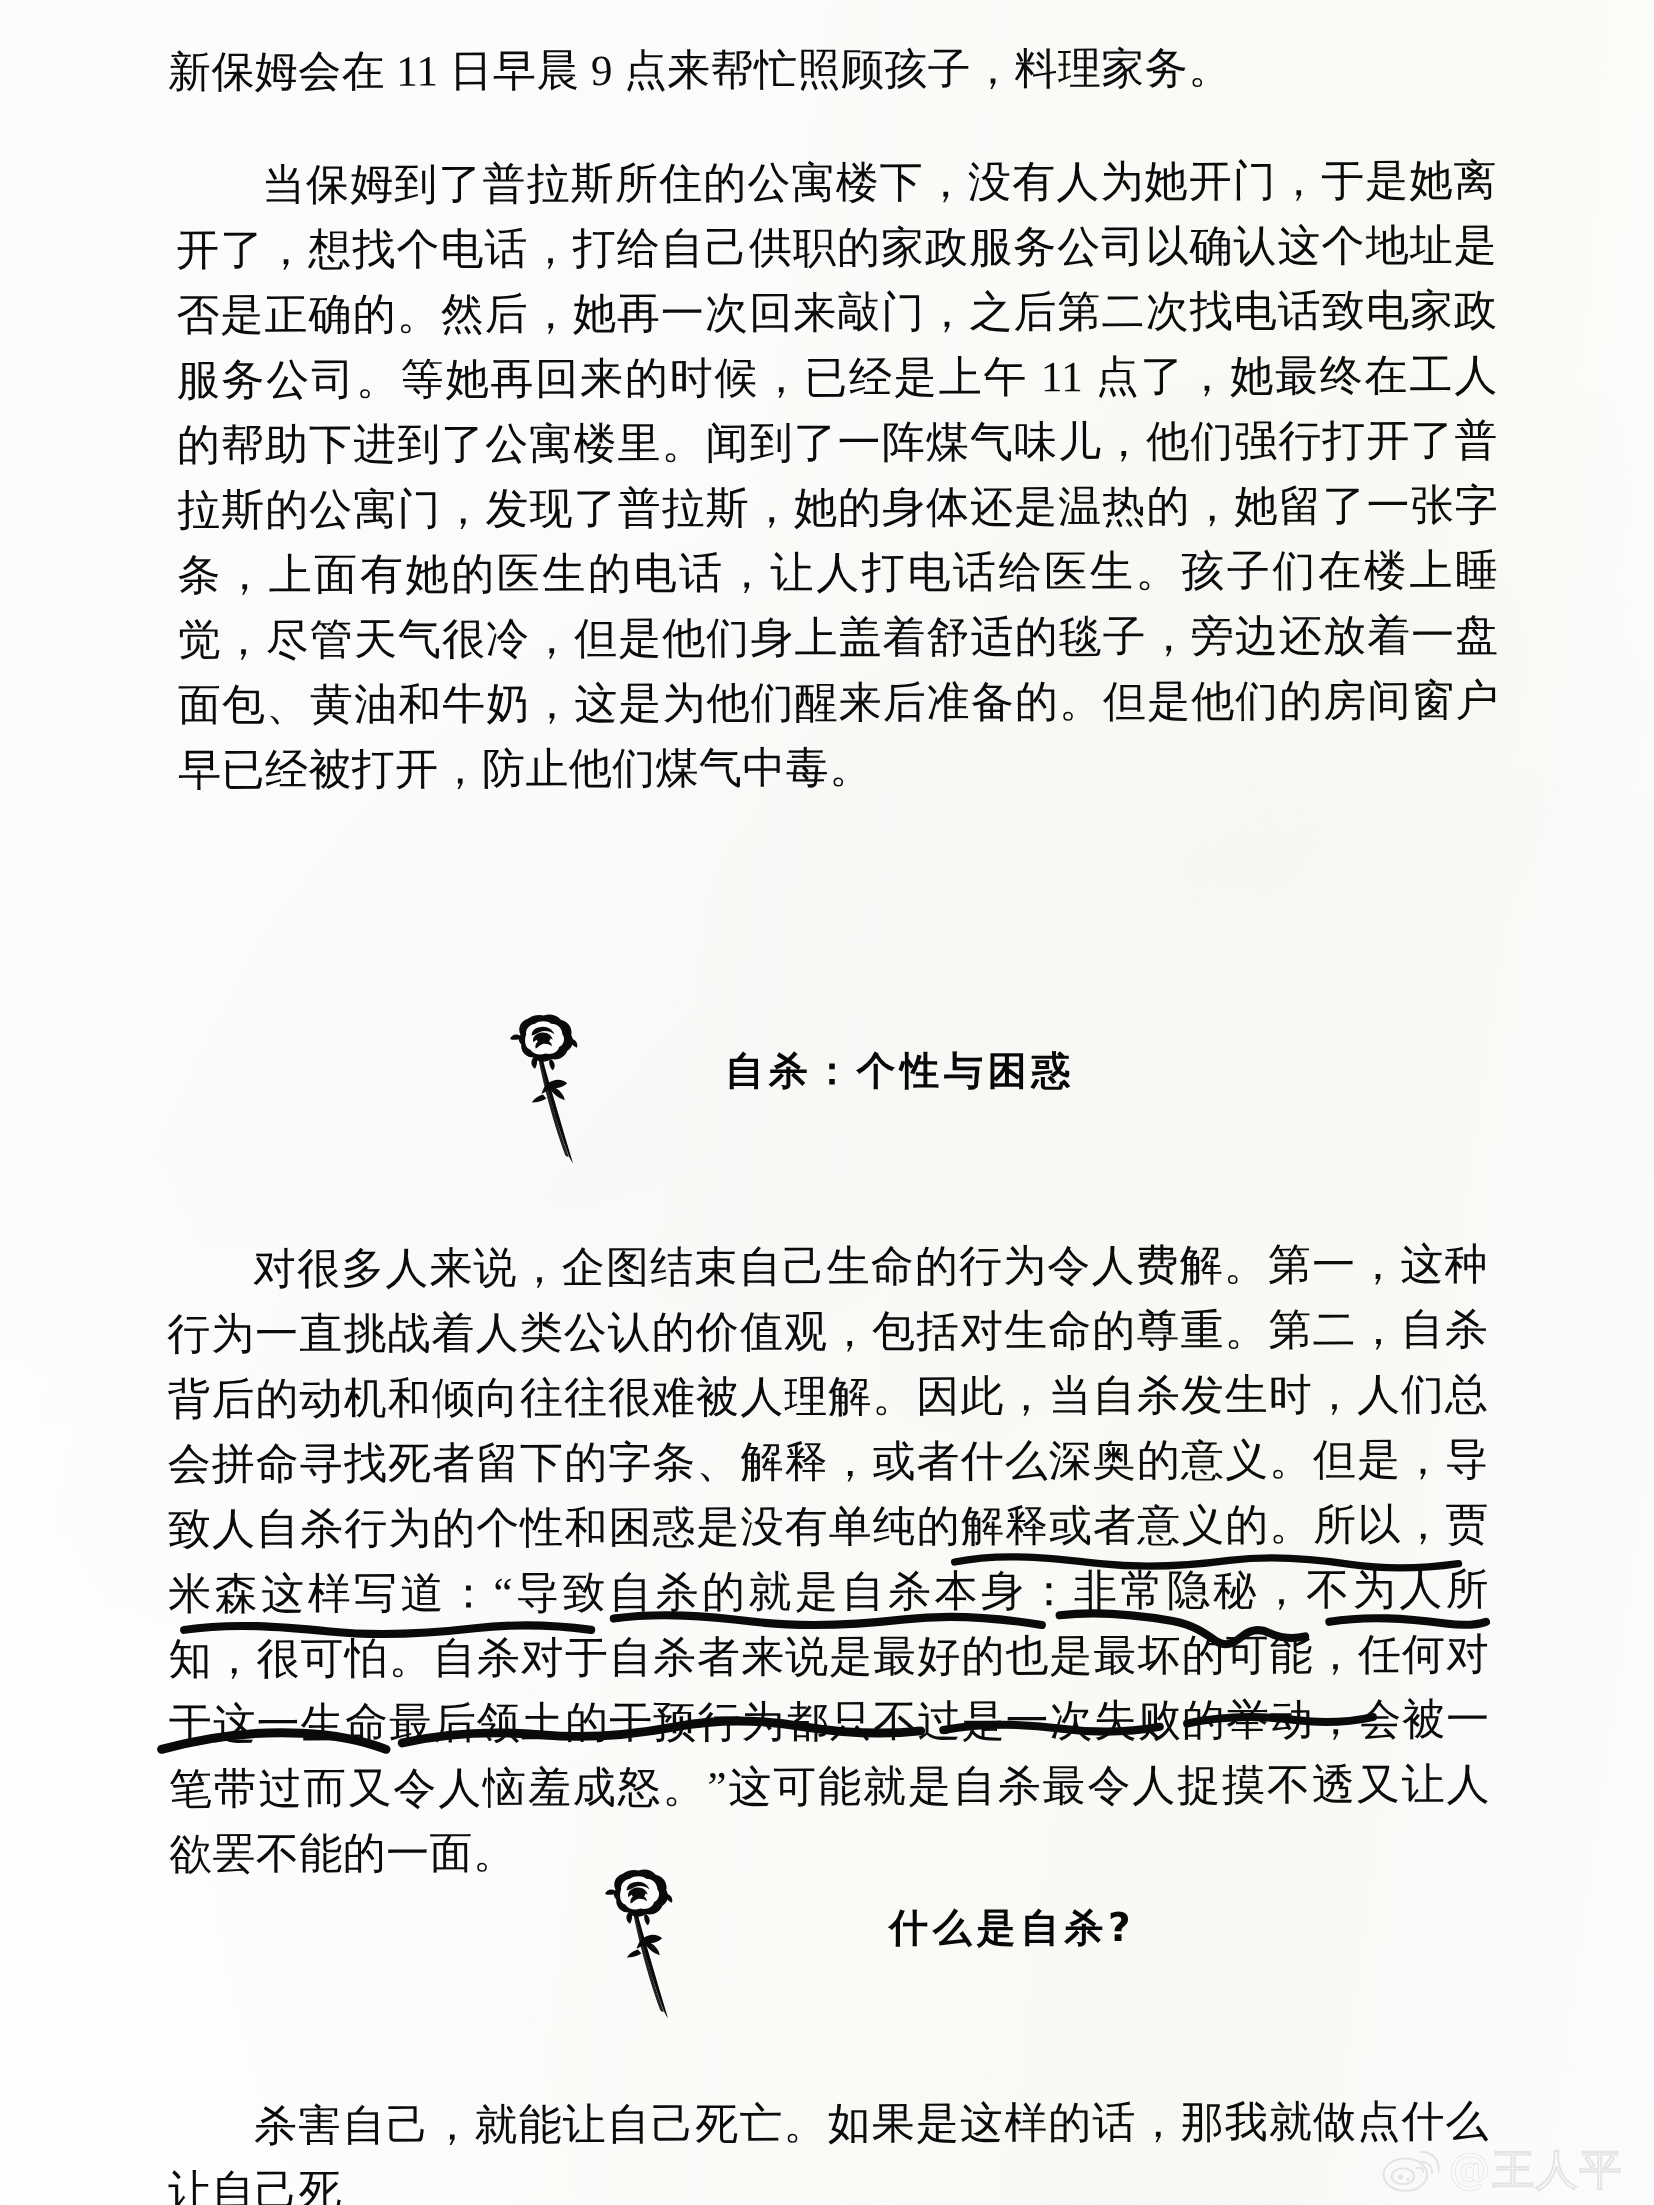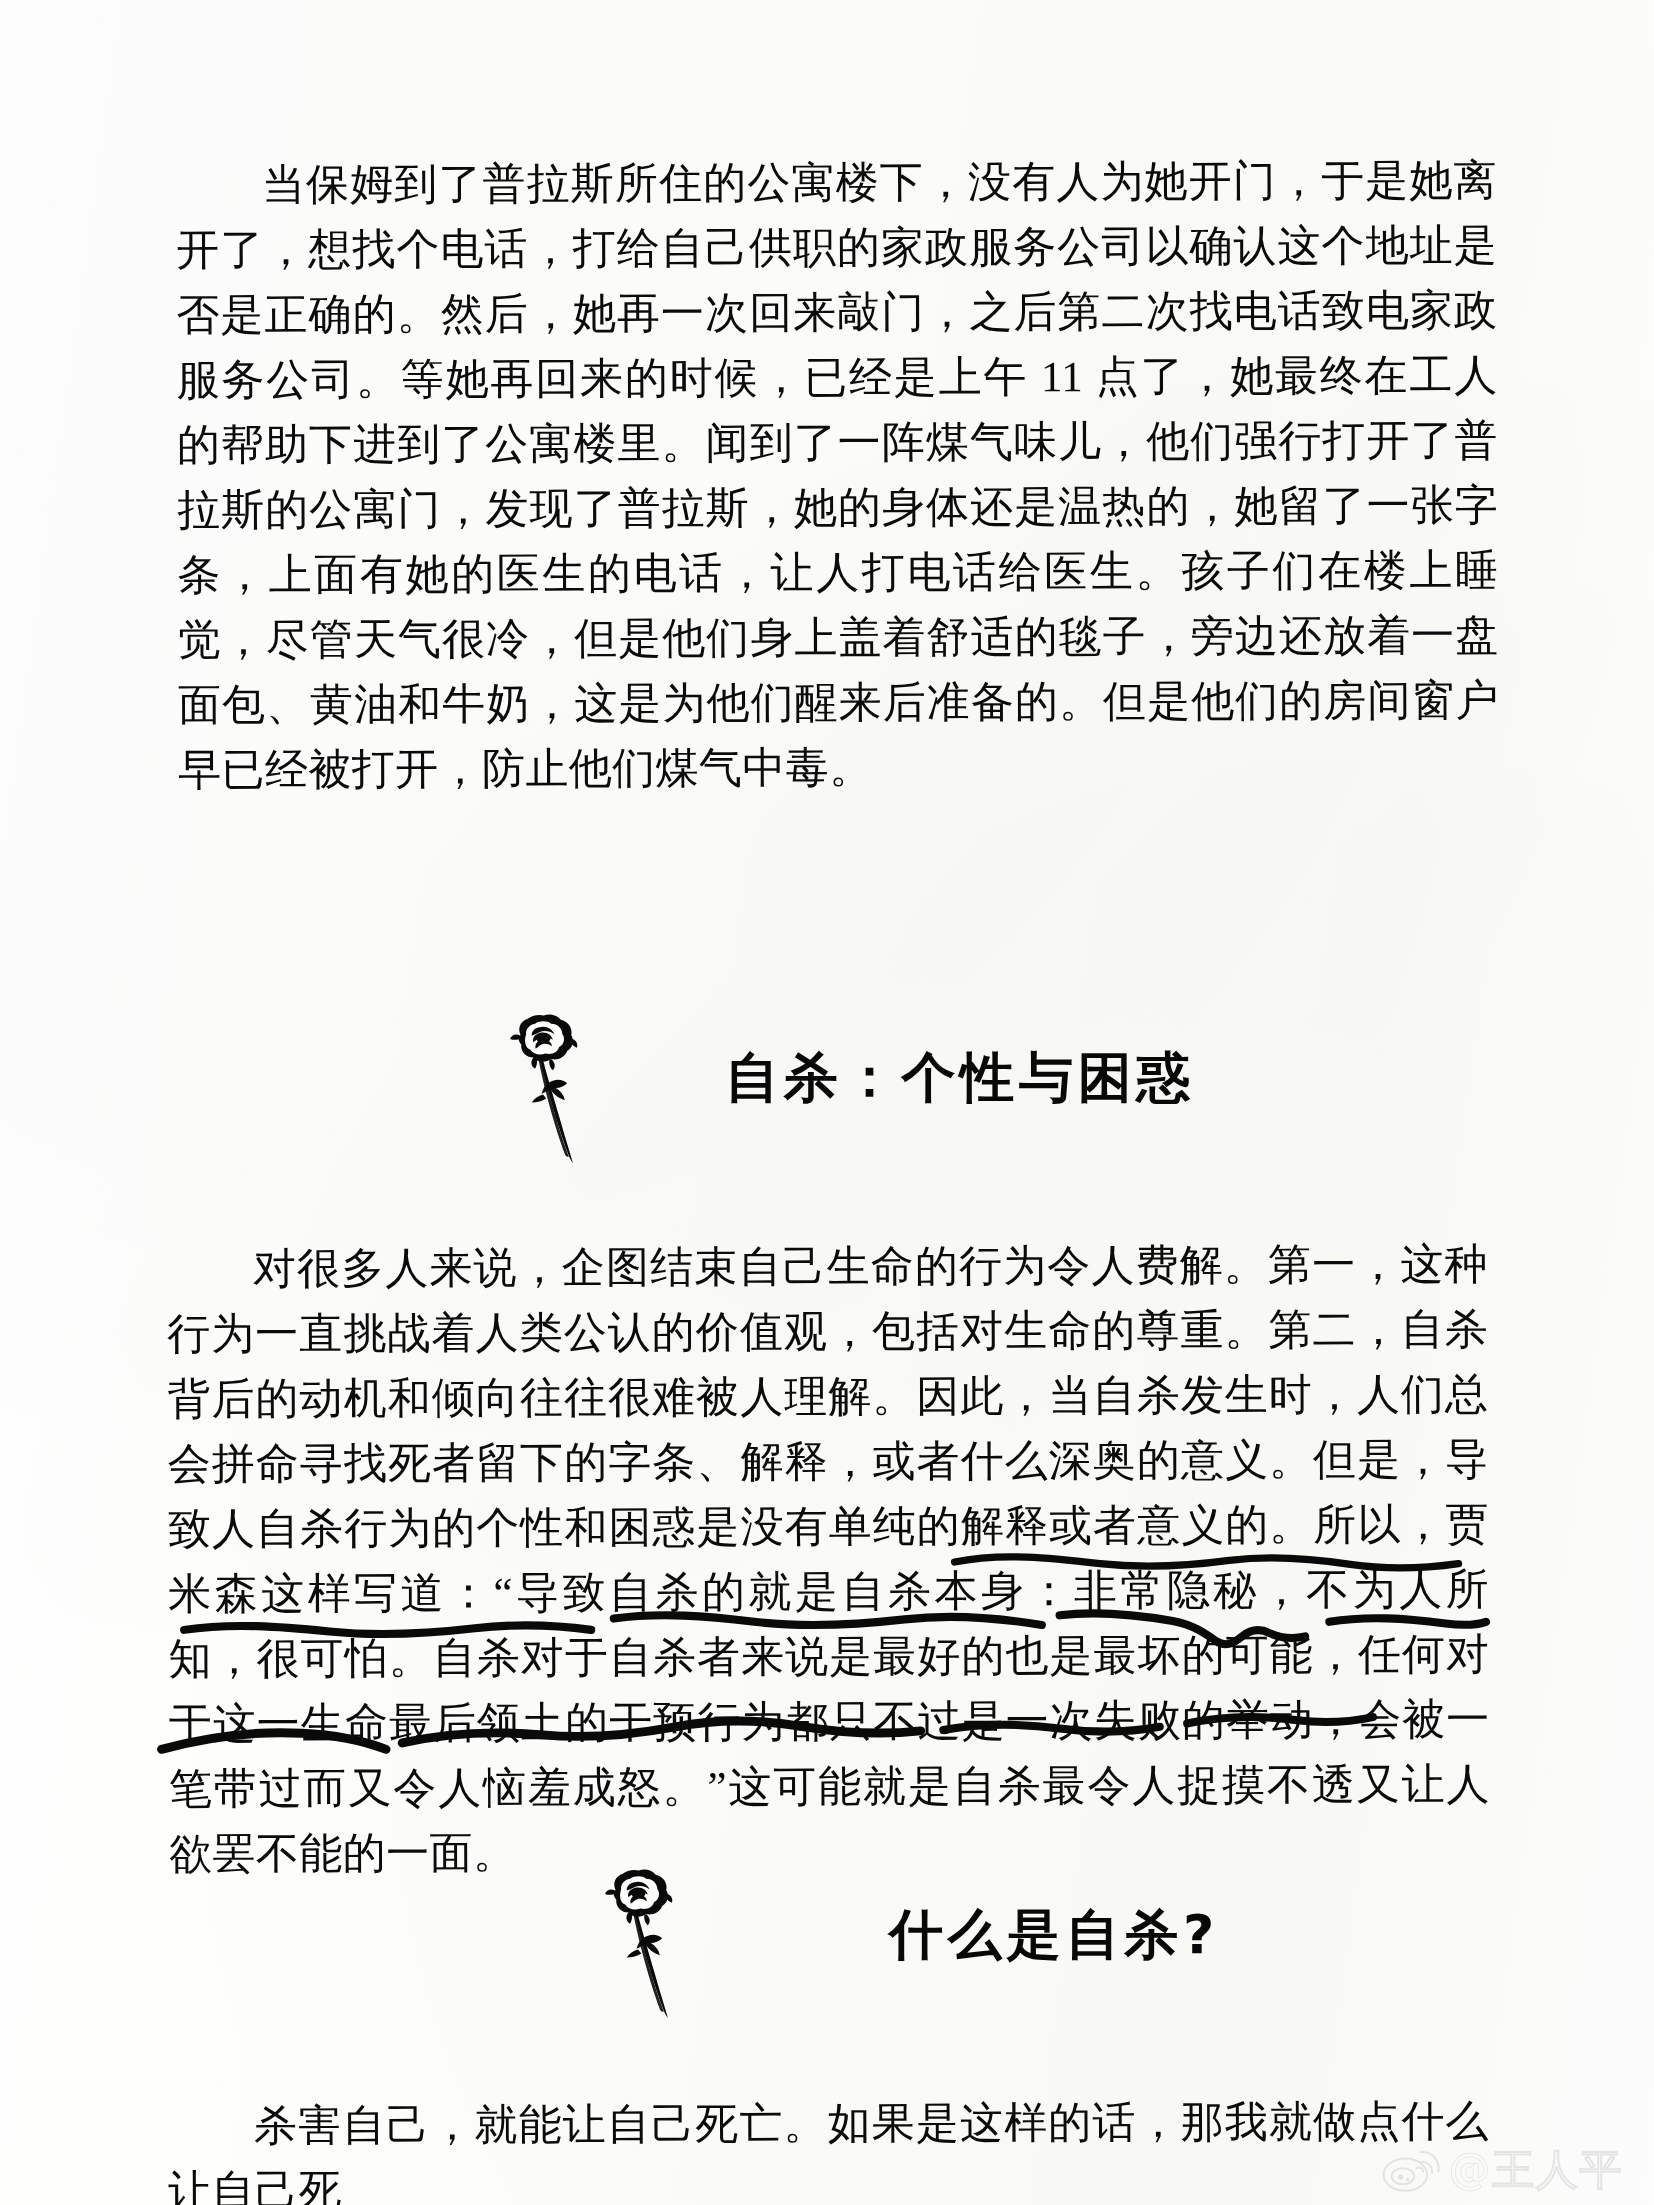--- a/index.html
+++ b/index.html
@@ -68,21 +68,21 @@
   }
   .rose{
     position:absolute;
     width:97px;
     height:153px;
   }
   .heading-text{
     position:absolute;
     font-family:"DejaVu Sans","Liberation Sans",sans-serif;
     font-weight:700;
-    font-size:54px;
+    font-size:39px;
     letter-spacing:4.8px;
     color:#080808;
     white-space:nowrap;
     line-height:1;
     text-align:right;
   }
 
   
   .ul-layer{
     position:absolute;
@@ -109,20 +109,23 @@
     letter-spacing:1.6px;
     -webkit-text-stroke:0.8px #000;
     color:transparent;
   }
 </style>
 </head>
 <body>
 
 <div id="page">
 
+  <div class="col" style="top:37px;">
+    <p class="para">新保姆会在 11 日早晨 9 点来帮忙照顾孩子，料理家务。</p>
+  </div>
 
   <div class="col" style="top:150px;margin-left:9px;">
     <p class="para indent">当保姆到了普拉斯所住的公寓楼下，没有人为她开门，于是她离开了，想找个电话，打给自己供职的家政服务公司以确认这个地址是否是正确的。然后，她再一次回来敲门，之后第二次找电话致电家政服务公司。等她再回来的时候，已经是上午 11 点了，她最终在工人的帮助下进到了公寓楼里。闻到了一阵煤气味儿，他们强行打开了普拉斯的公寓门，发现了普拉斯，她的身体还是温热的，她留了一张字条，上面有她的医生的电话，让人打电话给医生。孩子们在楼上睡觉，尽管天气很冷，但是他们身上盖着舒适的毯子，旁边还放着一盘面包、黄油和牛奶，这是为他们醒来后准备的。但是他们的房间窗户早已经被打开，防止他们煤气中毒。</p>
   </div>
 
 
   <div class="heading-block" style="top:1006px;">
     <span class="rose" style="left:333px;top:8px;">
       <svg viewBox="0 0 120 190" width="97" height="153" aria-hidden="true">
         <g fill="#0a0a0a">

